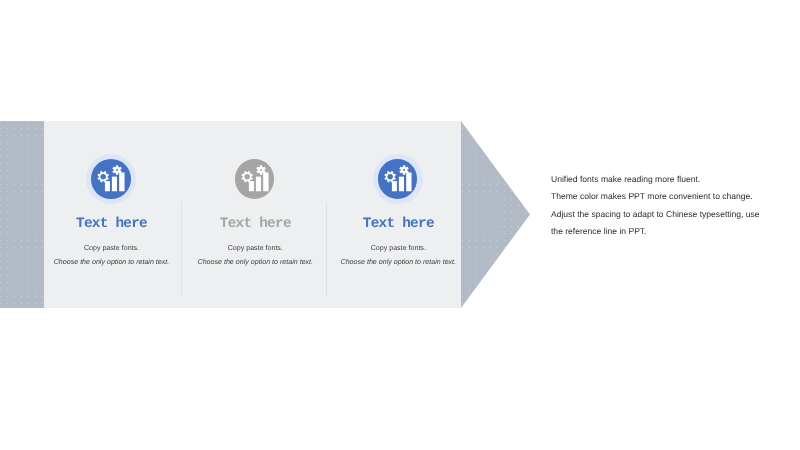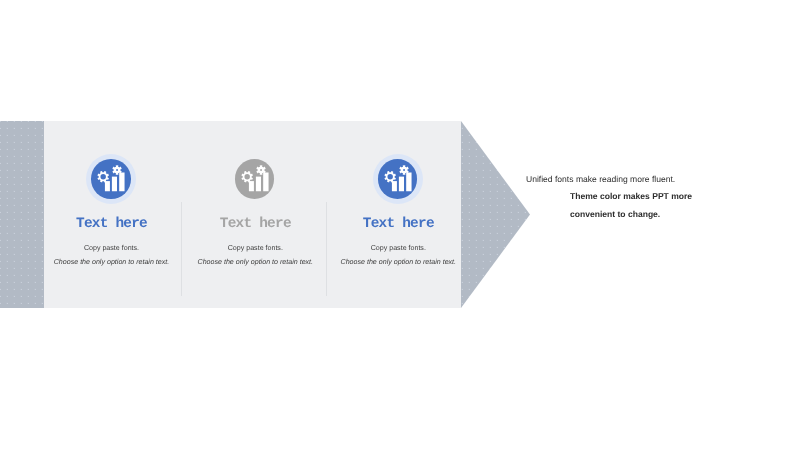--- a/index.html
+++ b/index.html
@@ -33,23 +33,23 @@
   .c1 .icon-inner,.c3 .icon-inner{background:#4472c4;}
   .c1 .title,.c3 .title{color:#4472c4;}
   .c2 .icon-inner{background:#a5a5a5;}
   .c2 .title{color:#a5a5a5;}
 
   .divider{position:absolute;width:1px;background:#dee0e3;top:202px;height:94px;}
   .divider.d1{left:181px;}
   .divider.d2{left:326px;}
 
   
-  .rtext{position:absolute;left:526px;top:170.6px;width:211px;font-size:8.55px;color:#2d2d2d;
+  .rtext{position:absolute;left:551px;top:170.6px;width:211px;font-size:8.55px;color:#2d2d2d;
       line-height:17.45px;}
-  .rtext .b{font-weight:bold;margin-left:44px;}
+  .rtext .b{font-weight:normal;}
 </style>
 </head>
 <body>
 
 <div class="slide">
 
   <div class="arrow-wrap">
     <div class="panel"></div>
 
     <svg class="dotsvg" viewBox="0 0 530 187">
@@ -113,14 +113,15 @@
     <div class="sub1">Copy paste fonts.</div>
     <div class="sub2">Choose the only option to retain text.</div>
   </div>
 
   <div class="divider d1"></div>
   <div class="divider d2"></div>
 
   <div class="rtext">
     <div>Unified fonts make reading more fluent.</div>
     <div class="b">Theme color makes PPT more convenient to change.</div>
+    <div>Adjust the spacing to adapt to Chinese typesetting, use the reference line in PPT.</div>
   </div>
 </div>
 
 </body></html>

